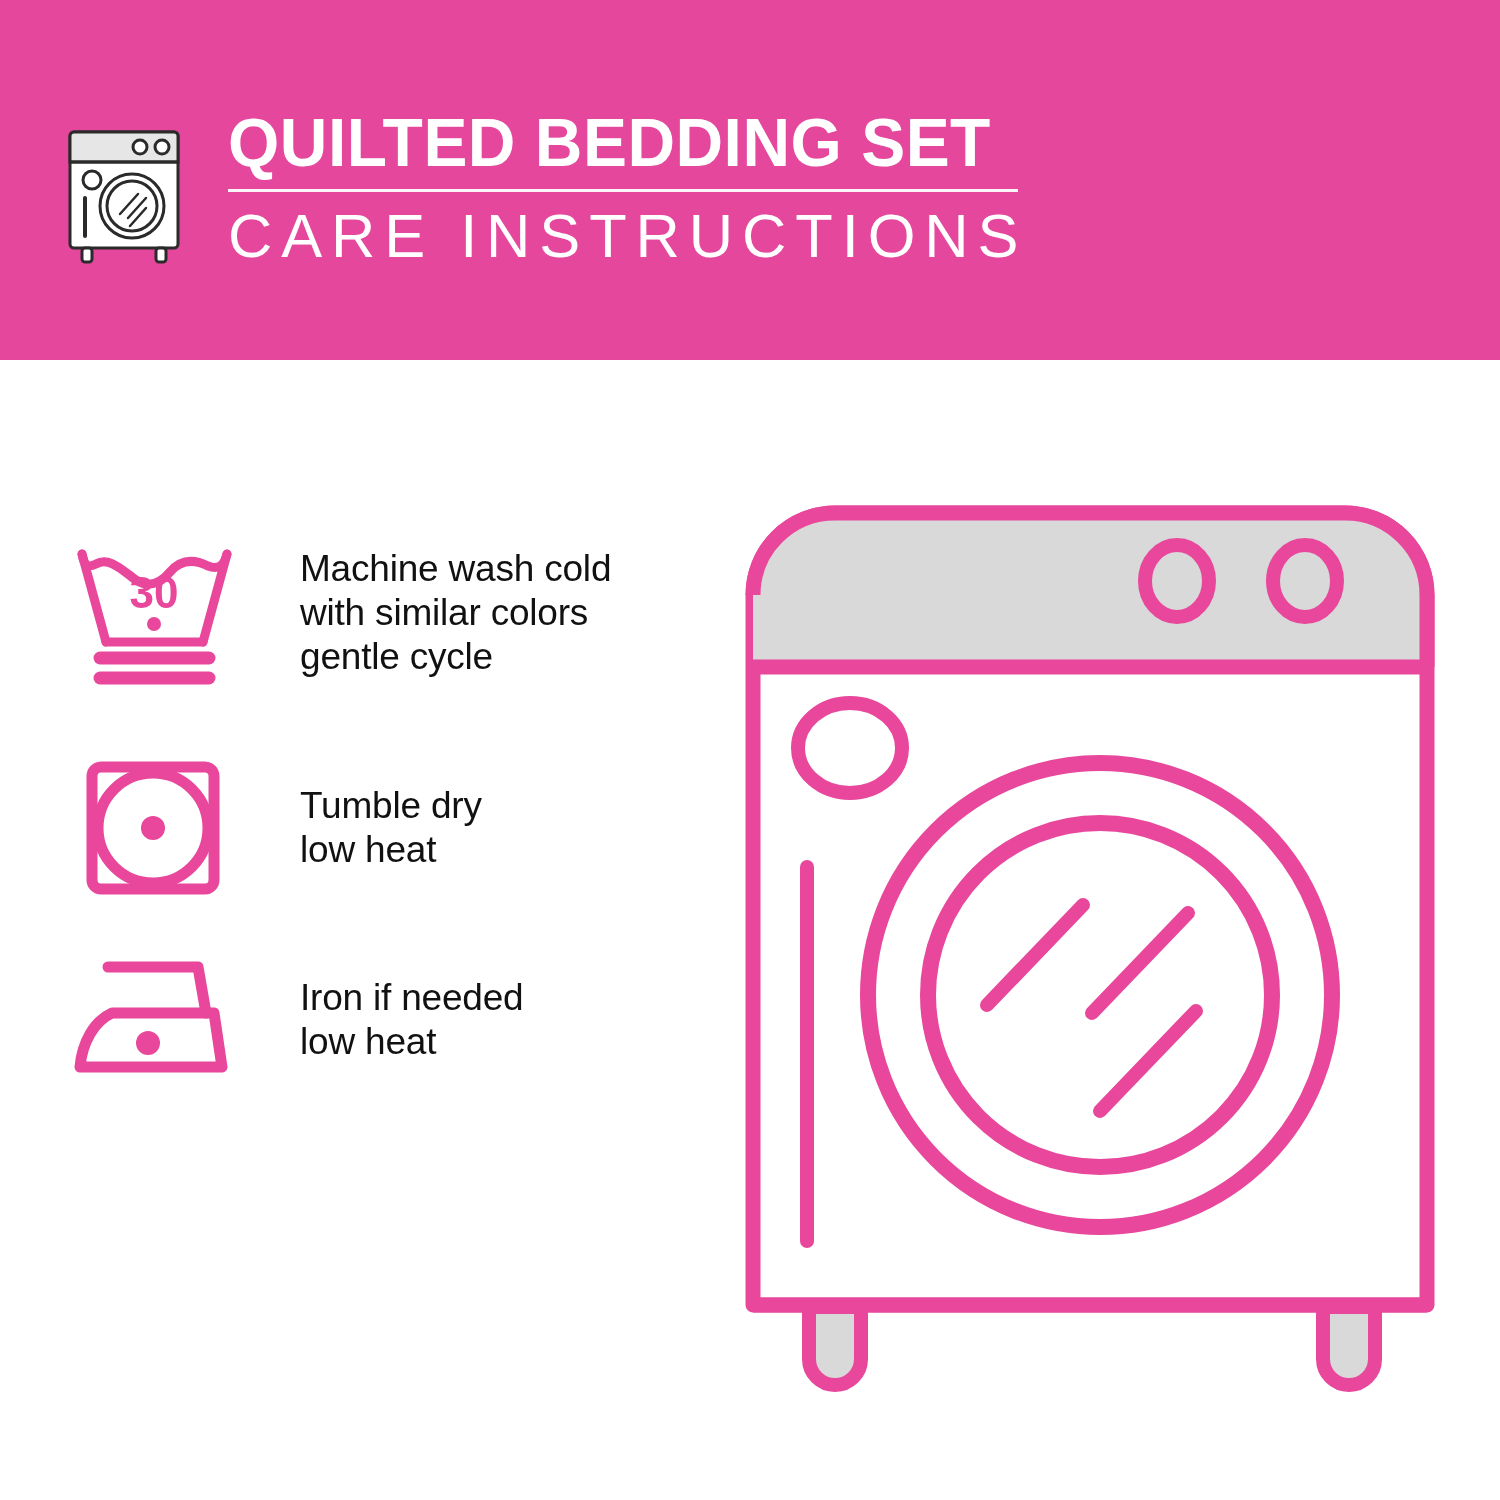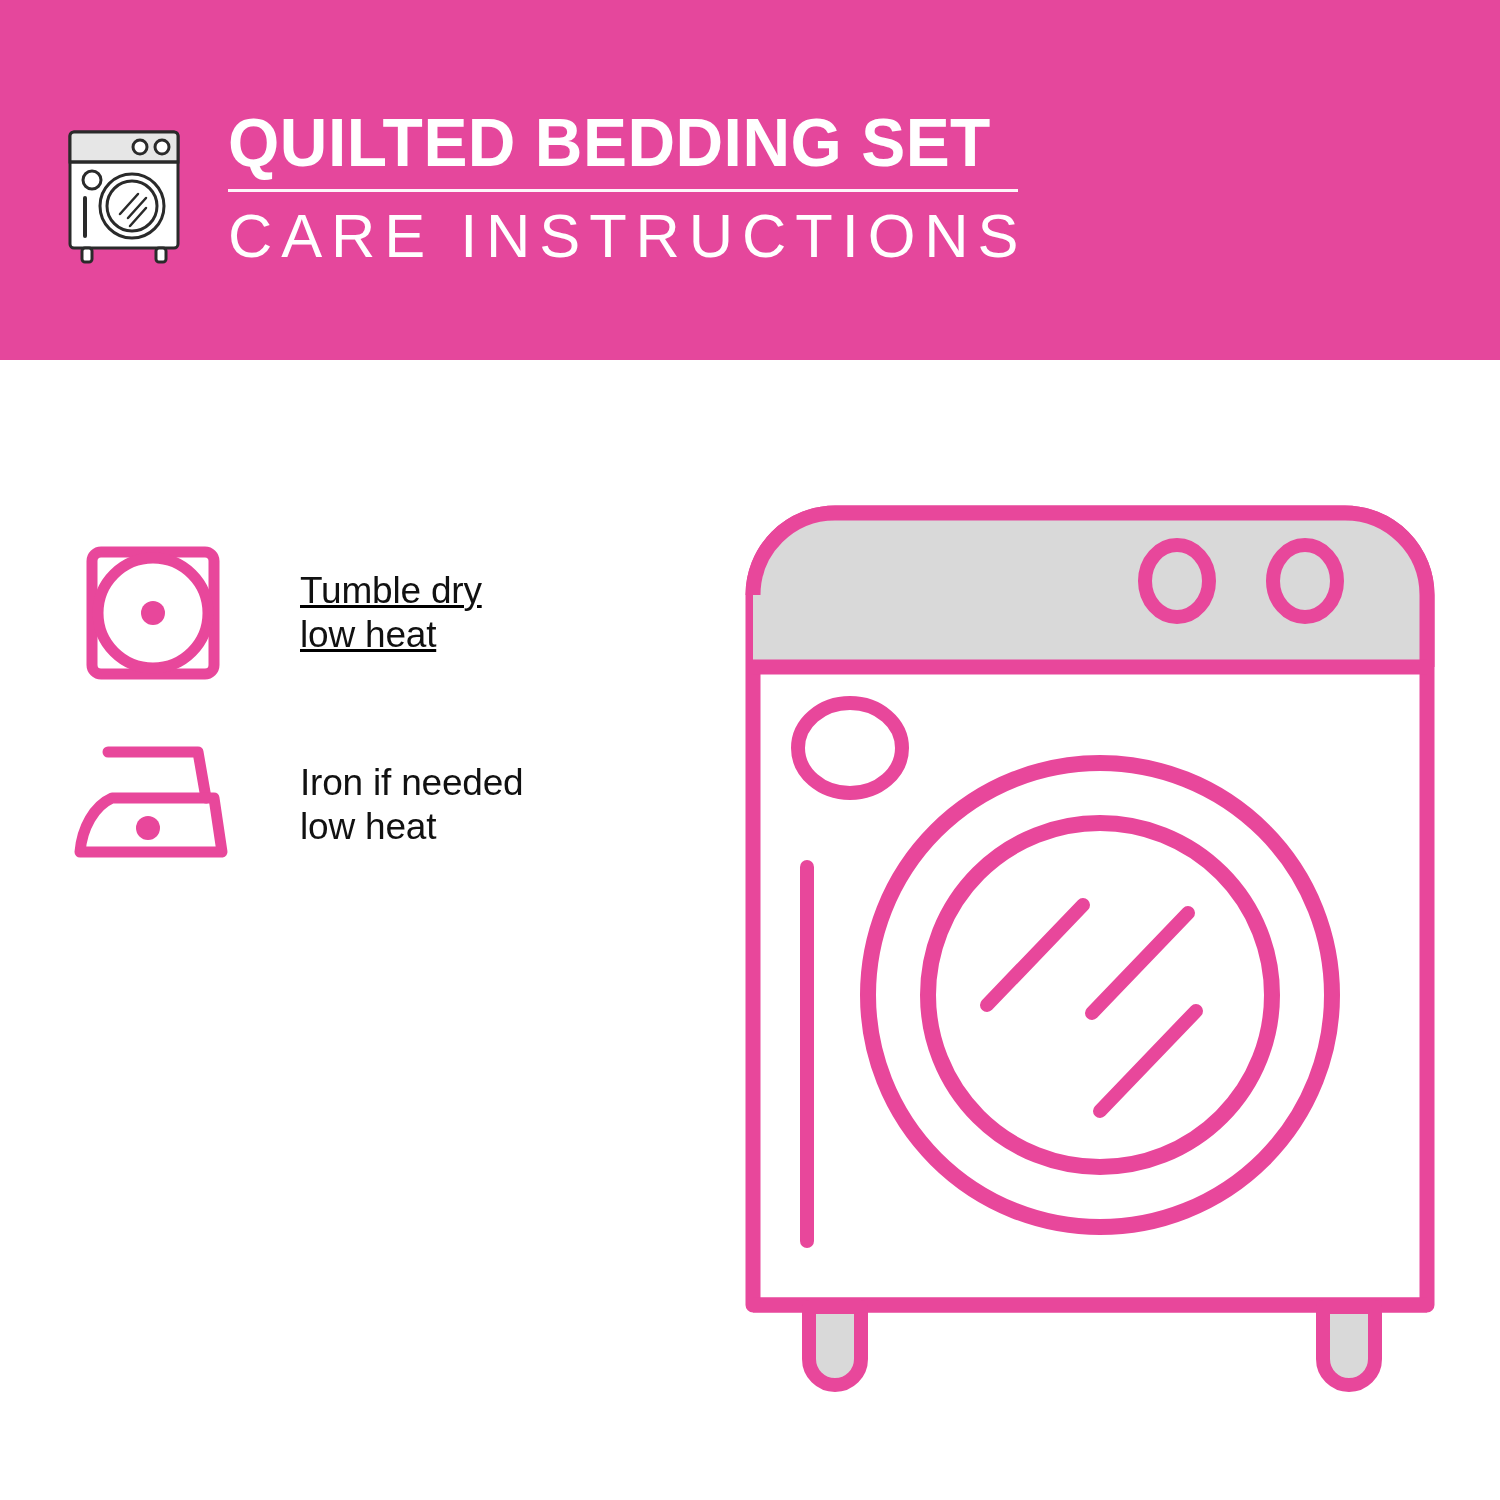--- a/index.html
+++ b/index.html
@@ -111,21 +111,21 @@
     font-family: "Liberation Sans", sans-serif;
     font-size: 37px;
     line-height: 44px;
     color: #111111;
     font-weight: 400;
     letter-spacing: -0.2px;
   }
 
   .care-row-1 { height: 215px; }
   .care-row-2 { height: 230px; }
-  .care-row-3 { height: 215px; text-decoration: underline; }
+  .care-row-3 { height: 215px; }
   .care-row-4 { height: 170px; }
 
   
   .machine-wrap {
     position: absolute;
     left: 735px;
     top: 495px;
     width: 710px;
     height: 930px;
   }
@@ -171,20 +171,48 @@
         <div class="header-title">QUILTED BEDDING SET</div>
         <div class="header-divider"></div>
         <div class="header-subtitle">CARE INSTRUCTIONS</div>
       </div>
 
     </div>
   </div>
 
   <div class="care-list">
 
+    <div class="care-row care-row-1">
+      <div class="sym-wrap">
+        <svg width="170" height="150" viewBox="0 0 170 150" xmlns="http://www.w3.org/2000/svg">
+          <g fill="none" stroke="#e8479b" stroke-width="9" stroke-linecap="round" stroke-linejoin="round">
+
+            <path d="M12 16
+                     C 14 28, 18 30, 26 26
+                     C 40 18, 54 34, 66 42
+                     C 78 50, 90 46, 100 34
+                     C 112 20, 126 22, 138 28
+                     C 148 32, 154 28, 157 16"></path>
+            <path d="M12 16 L 36 104"></path>
+            <path d="M157 16 L 133 104"></path>
+            <path d="M36 104 L 133 104"></path>
+
+            <path d="M30 120 L 139 120" stroke-width="13"></path>
+            <path d="M30 140 L 139 140" stroke-width="13"></path>
+          </g>
+
+          <circle cx="84" cy="86" r="7" fill="#e8479b"></circle>
+
+          <text x="84" y="70" text-anchor="middle" font-family="Liberation Sans, sans-serif" font-size="44" font-weight="bold" fill="#e8479b">30</text>
+        </svg>
+      </div>
+      <div class="label">
+        Machine wash cold<br>with similar colors<br>gentle cycle
+      </div>
+    </div>
 
 
     <div class="care-row care-row-3">
       <div class="sym-wrap">
         <svg width="170" height="145" viewBox="0 0 170 145" xmlns="http://www.w3.org/2000/svg">
           <g fill="none" stroke="#e8479b" stroke-width="11" stroke-linecap="round" stroke-linejoin="round">
             <rect x="22" y="12" width="122" height="122" rx="9" ry="9"></rect>
             <circle cx="83" cy="73" r="55"></circle>
           </g>
           <circle cx="83" cy="73" r="12" fill="#e8479b"></circle>

